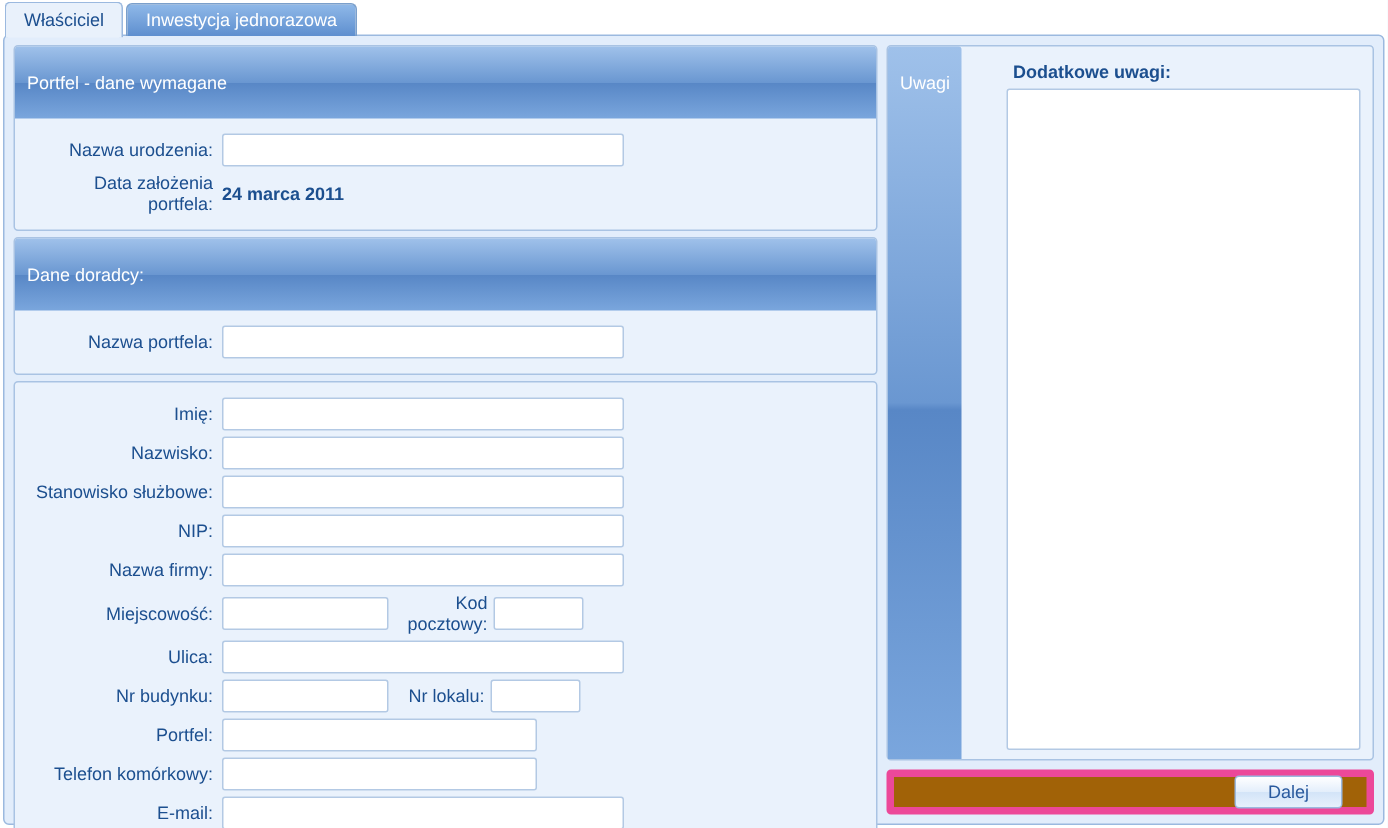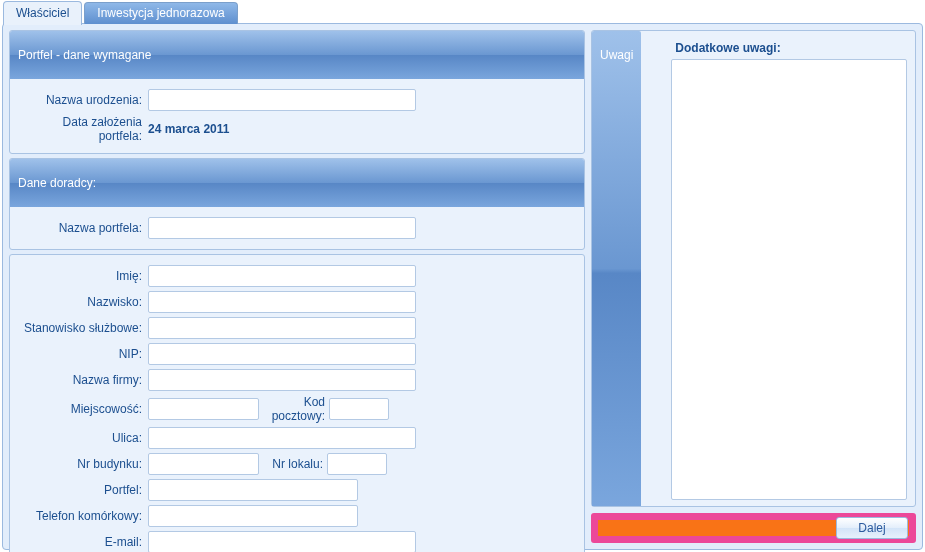--- a/index.html
+++ b/index.html
@@ -167,27 +167,27 @@
     font-size: 12px;
     padding: 4px;
     resize: none;
     overflow-y: scroll;
     color: #1c4f8f;
     font-family: inherit;
   }
   
   .bottom-bar {
     height: 30px;
-    border: 7px solid #ec4899;
+    border: 5px solid #ec4899;
     border-radius: 3px;
-    background: #f97316;
+    background: #a16207;
     display: flex;
     align-items: center;
     justify-content: flex-end;
-    padding: 0 1px;
+    padding: 0 16px;
   }
   .btn {
     min-width: 72px;
     height: 22px;
     border: 1px solid #9bb9df;
     border-radius: 3px;
     background: linear-gradient(#ffffff, #e3eefb 50%, #d3e4f8 51%, #e7f1fc);
     color: #2a5a9e;
     font-size: 12px;
     cursor: pointer;

